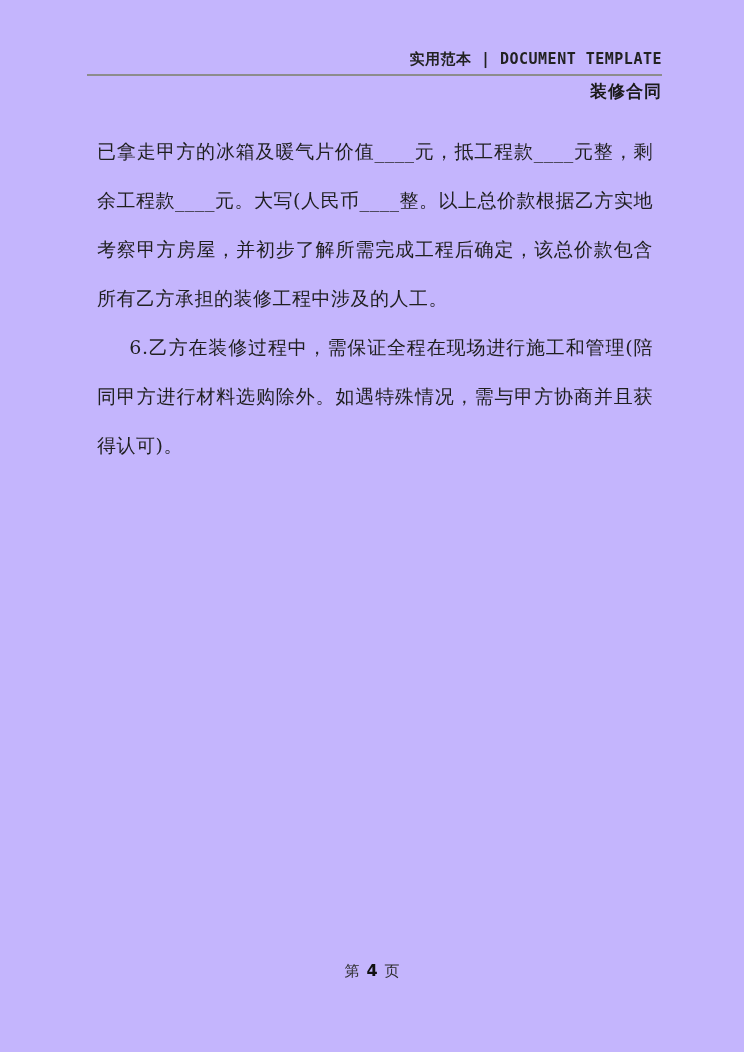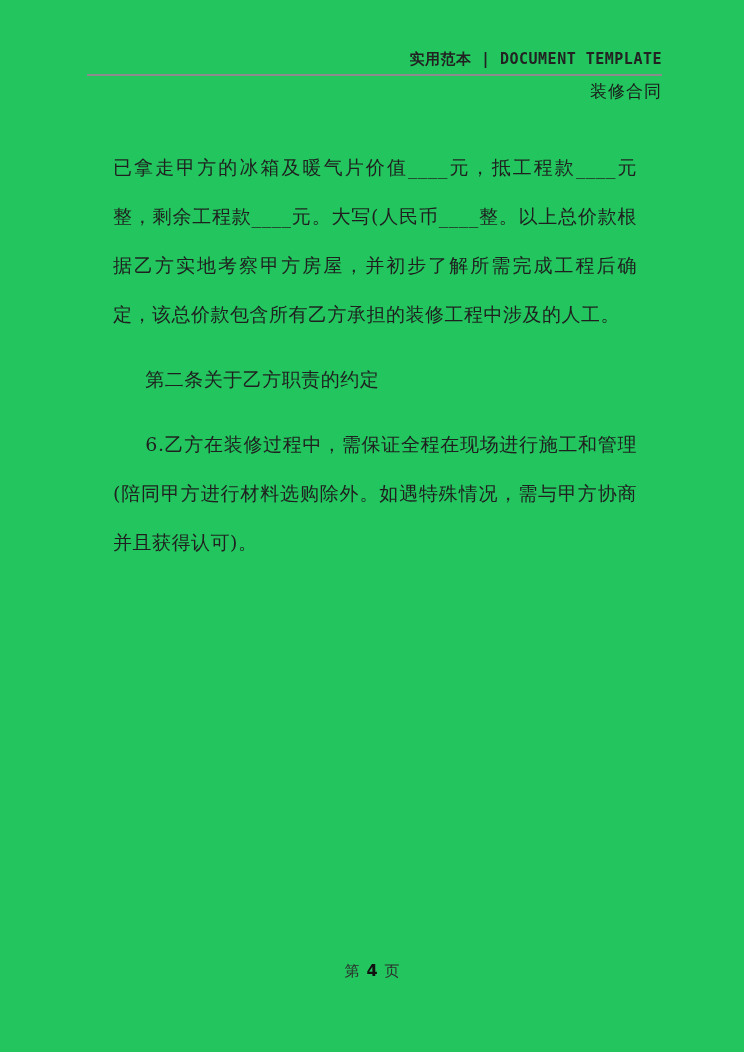--- a/index.html
+++ b/index.html
@@ -4,21 +4,21 @@
 <style>
   html, body {
     margin: 0;
     padding: 0;
     background: #e8e8e8;
   }
   .page {
     position: relative;
     width: 744px;
     height: 1052px;
-    background: #22c55e;
+    background: #c4b5fd;
     overflow: hidden;
     font-family: "DejaVu Serif", serif;
     color: #1f1f1f;
   }
 
   
   .header {
     position: absolute;
     top: 50px;
     left: 87px;
@@ -31,39 +31,39 @@
     font-size: 15px;
     letter-spacing: 0.5px;
     color: #222222;
     padding-bottom: 5px;
     border-bottom: 2px solid #8c8c8c;
     white-space: nowrap;
   }
   .doc-title {
     margin-top: 4px;
     font-size: 17px;
-    font-weight: normal;
+    font-weight: bold;
     color: #1a1a1a;
     letter-spacing: 1px;
     text-align: right;
   }
 
   
   .doc-body {
     position: absolute;
     top: 127px;
     left: 97px;
     width: 556px;
     font-size: 19px;
     line-height: 49px;
     text-align: justify;
     letter-spacing: 0.5px;
   }
   .doc-body p {
-    margin: 16px;
+    margin: 0;
   }
   .doc-body p.indent {
     text-indent: 1.7em;
   }
 
   
   .footer {
     position: absolute;
     top: 961px;
     left: 0;
@@ -87,21 +87,20 @@
 <div class="page">
 
   <div class="header">
     <div class="brand-line">实用范本 | DOCUMENT TEMPLATE</div>
     <div class="doc-title">装修合同</div>
   </div>
 
   <div class="doc-body">
 
   <p class="">已拿走甲方的冰箱及暖气片价值____元，抵工程款____元整，剩余工程款____元。大写(人民币____整。以上总价款根据乙方实地考察甲方房屋，并初步了解所需完成工程后确定，该总价款包含所有乙方承担的装修工程中涉及的人工。</p>
-      <p class="indent">第二条关于乙方职责的约定</p>
       <p class="indent">6.乙方在装修过程中，需保证全程在现场进行施工和管理(陪同甲方进行材料选购除外。如遇特殊情况，需与甲方协商并且获得认可)。</p>
     </div>
 
   <div class="footer">
     <span>第</span><span class="page-num">4</span><span>页</span>
   </div>
 
 </div>
 
 </body></html>

